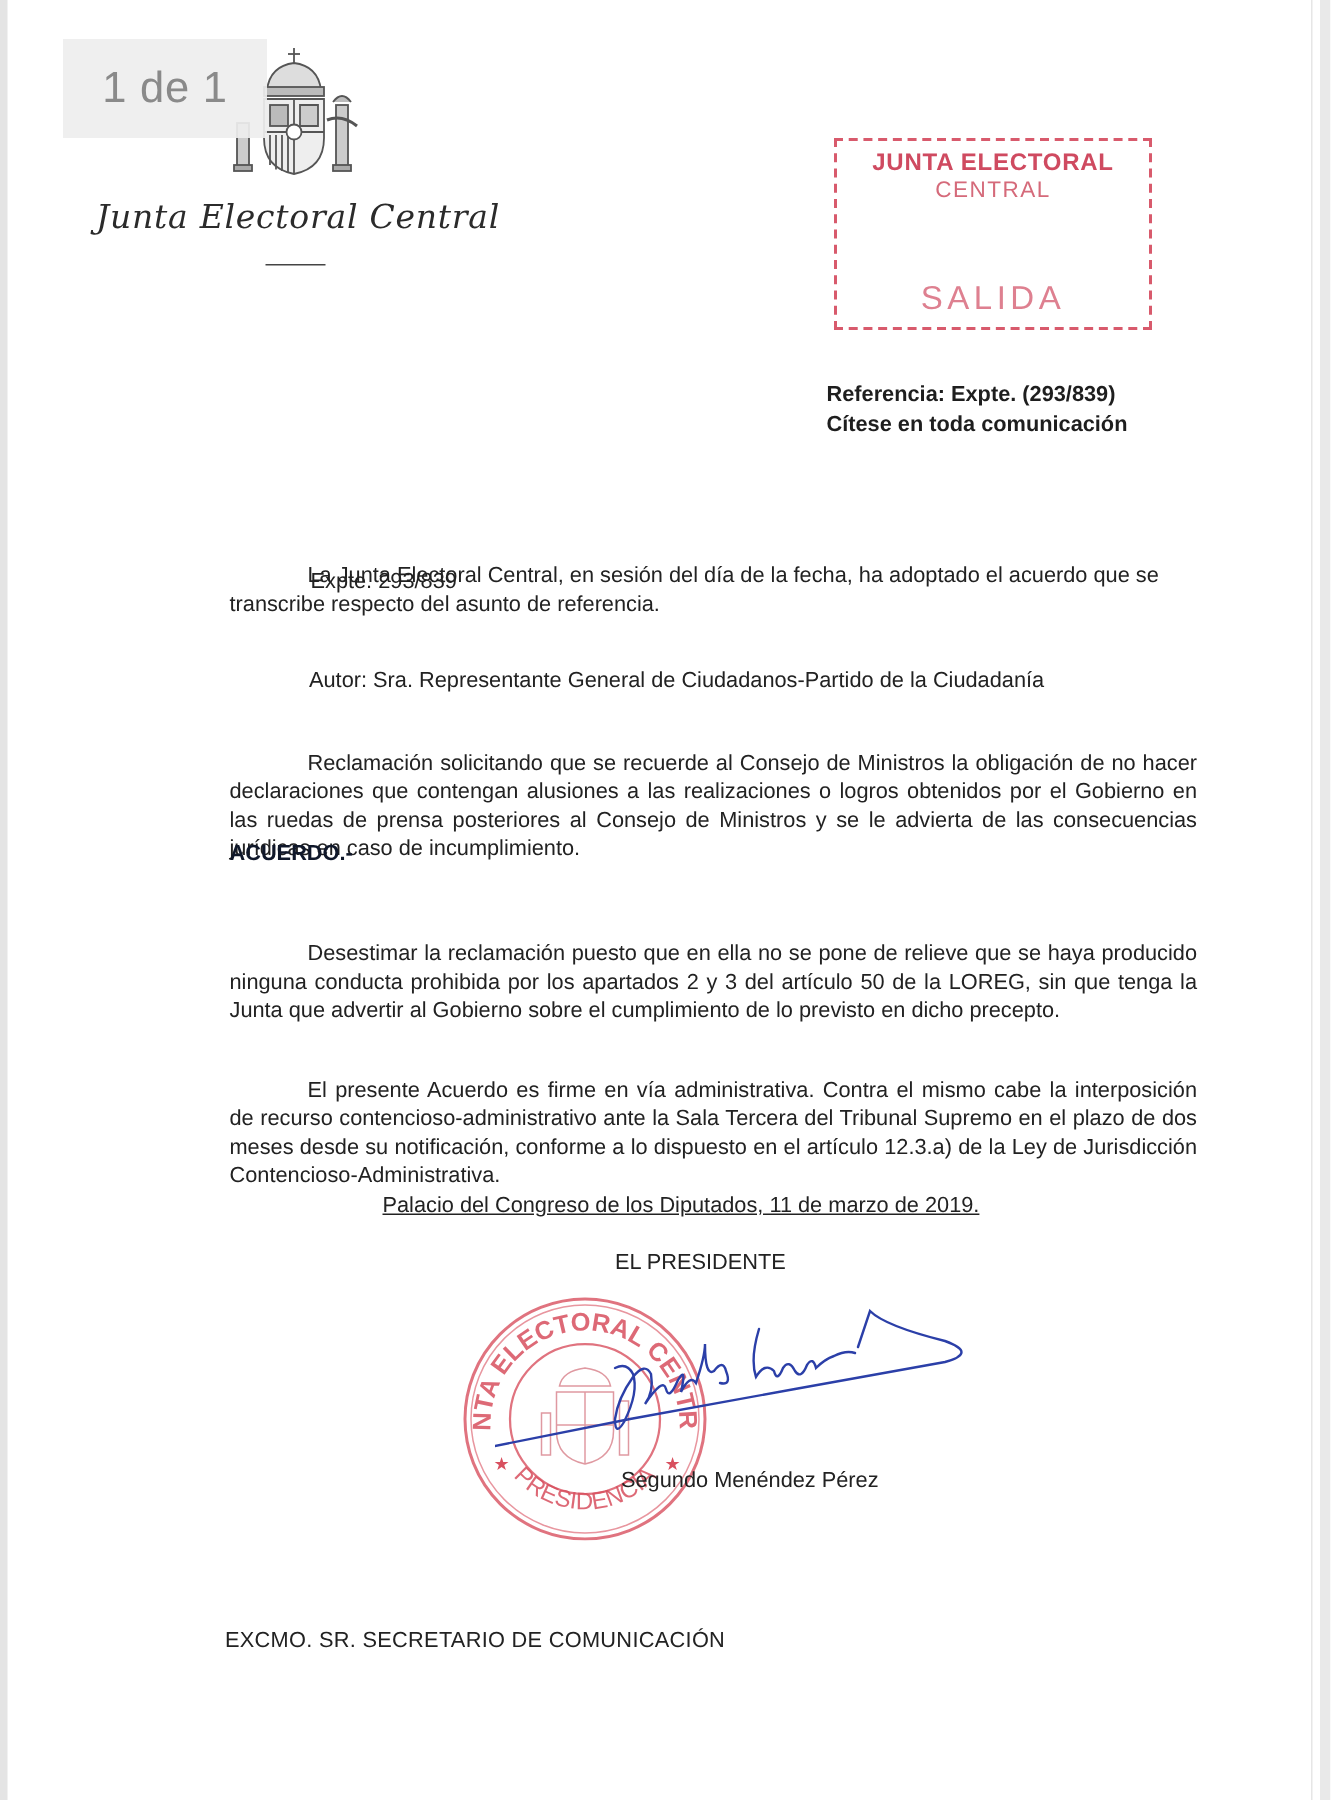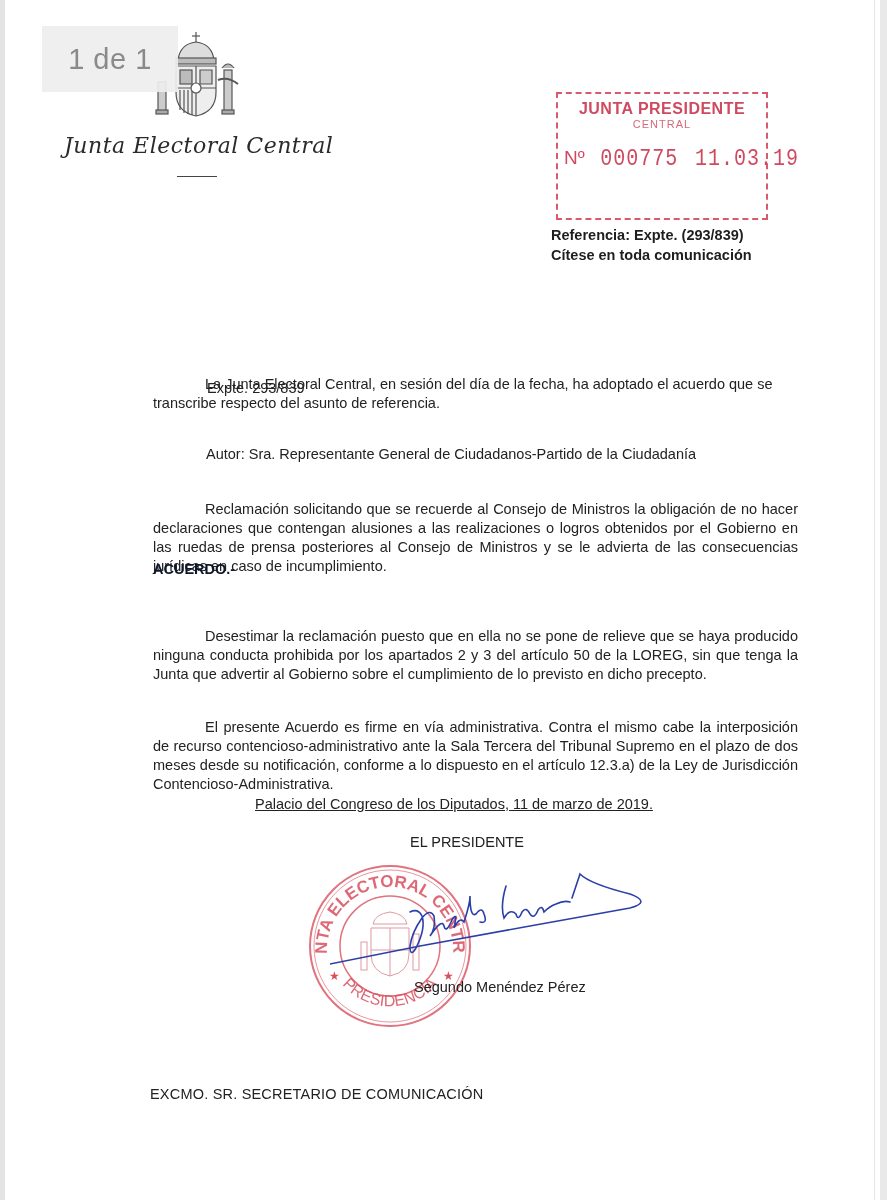--- a/index.html
+++ b/index.html
@@ -25,27 +25,27 @@
     color: #2b2b2b; letter-spacing: 0.5px; white-space: nowrap;
   }
   .org-rule { position: absolute; left: 177px; top: 176px; width: 40px; height: 1px; background: #444; }
 
   .reg-stamp {
     position: absolute; left: 556px; top: 92px; width: 208px; height: 124px;
     border: 2px dashed #d85a6c; color: #cf4a60; text-align: center;
     font-family: "Liberation Sans", sans-serif;
   }
   .reg-stamp .l1 { position: absolute; top: 6px; left: 0; right: 0; font-size: 16px; font-weight: bold; letter-spacing: 0.5px; }
-  .reg-stamp .l2 { position: absolute; top: 24px; left: 0; right: 0; font-size: 11px; letter-spacing: 1px; color: #d56a7a; }
+  .reg-stamp .l2 { position: absolute; top: 24px; left: 0; right: 0; font-size: 15px; letter-spacing: 1px; color: #d56a7a; }
   .reg-stamp .num-row { position: absolute; top: 52px; left: 6px; right: 4px; font-size: 20px; text-align: left; white-space: nowrap; }
   .reg-stamp .num-row .no { font-size: 19px; margin-right: 10px; }
   .reg-stamp .num-row .num { font-family: "Liberation Mono", monospace; letter-spacing: 1px; transform: scaleY(1.2); display: inline-block; }
   .reg-stamp .l4 { position: absolute; top: 92px; left: 0; right: 0; font-size: 22px; letter-spacing: 3px; color: #de8090; }
 
-  .ref { position: absolute; left: 551px; top: 225px; font-size: 14.5px; font-weight: bold; line-height: 20px; color: #1e1e1e; }
+  .ref { position: absolute; left: 551px; top: 253px; font-size: 14.5px; font-weight: bold; line-height: 20px; color: #1e1e1e; }
 
   .body-text { position: absolute; left: 153px; width: 645px; font-size: 14.5px; line-height: 19px; color: #222; text-align: justify; }
   .indent { text-indent: 52px; margin-top: 48px; }
   .p1 { top: 327px; text-align: left; }
   .expte { position: absolute; left: 207px; top: 380px; font-size: 14.5px; font-weight: normal; color: #222; }
   .autor { position: absolute; left: 206px; top: 416px; font-size: 14.5px; color: #222; margin-top: 30px; }
   .p2 { top: 452px; }
   .acuerdo-h { position: absolute; left: 153px; top: 561px; font-size: 14.5px; font-weight: bold; color: #0f172a; }
   .p3 { top: 579px; }
   .p4 { top: 670px; }
@@ -90,28 +90,23 @@
     <path d="M70 38 Q76 30 82 38" fill="#bbb"></path>
     <path d="M66 50 Q76 46 86 54" stroke-width="2"></path>
   </g>
 </svg>
 <div class="org-script">Junta Electoral Central</div>
 <div class="org-rule"></div>
 
 <div class="page-badge">1 de 1</div>
 
 <div class="reg-stamp">
-  <div class="l1">JUNTA PRESIDENTE</div>
+  <div class="l1">JUNTA ELECTORAL</div>
   <div class="l2">CENTRAL</div>
-  <div class="num-row">
-    <span class="no">Nº</span>
-    <span class="num">000775</span>
-    &nbsp;
-    <span class="num">11.03.19</span>
-  </div>
+  <div class="l4">SALIDA</div>
 </div>
 
 <div class="ref">
   <div>Referencia: Expte. (293/839)</div>
   <div>Cítese en toda comunicación</div>
 </div>
 
 <div class="body-text indent p1">La Junta Electoral Central, en sesión del día de la fecha, ha adoptado el acuerdo que se transcribe respecto del asunto de referencia.</div>
 <div class="expte">Expte. 293/839</div>
 <div class="autor">Autor: Sra. Representante General de Ciudadanos-Partido de la Ciudadanía</div>

